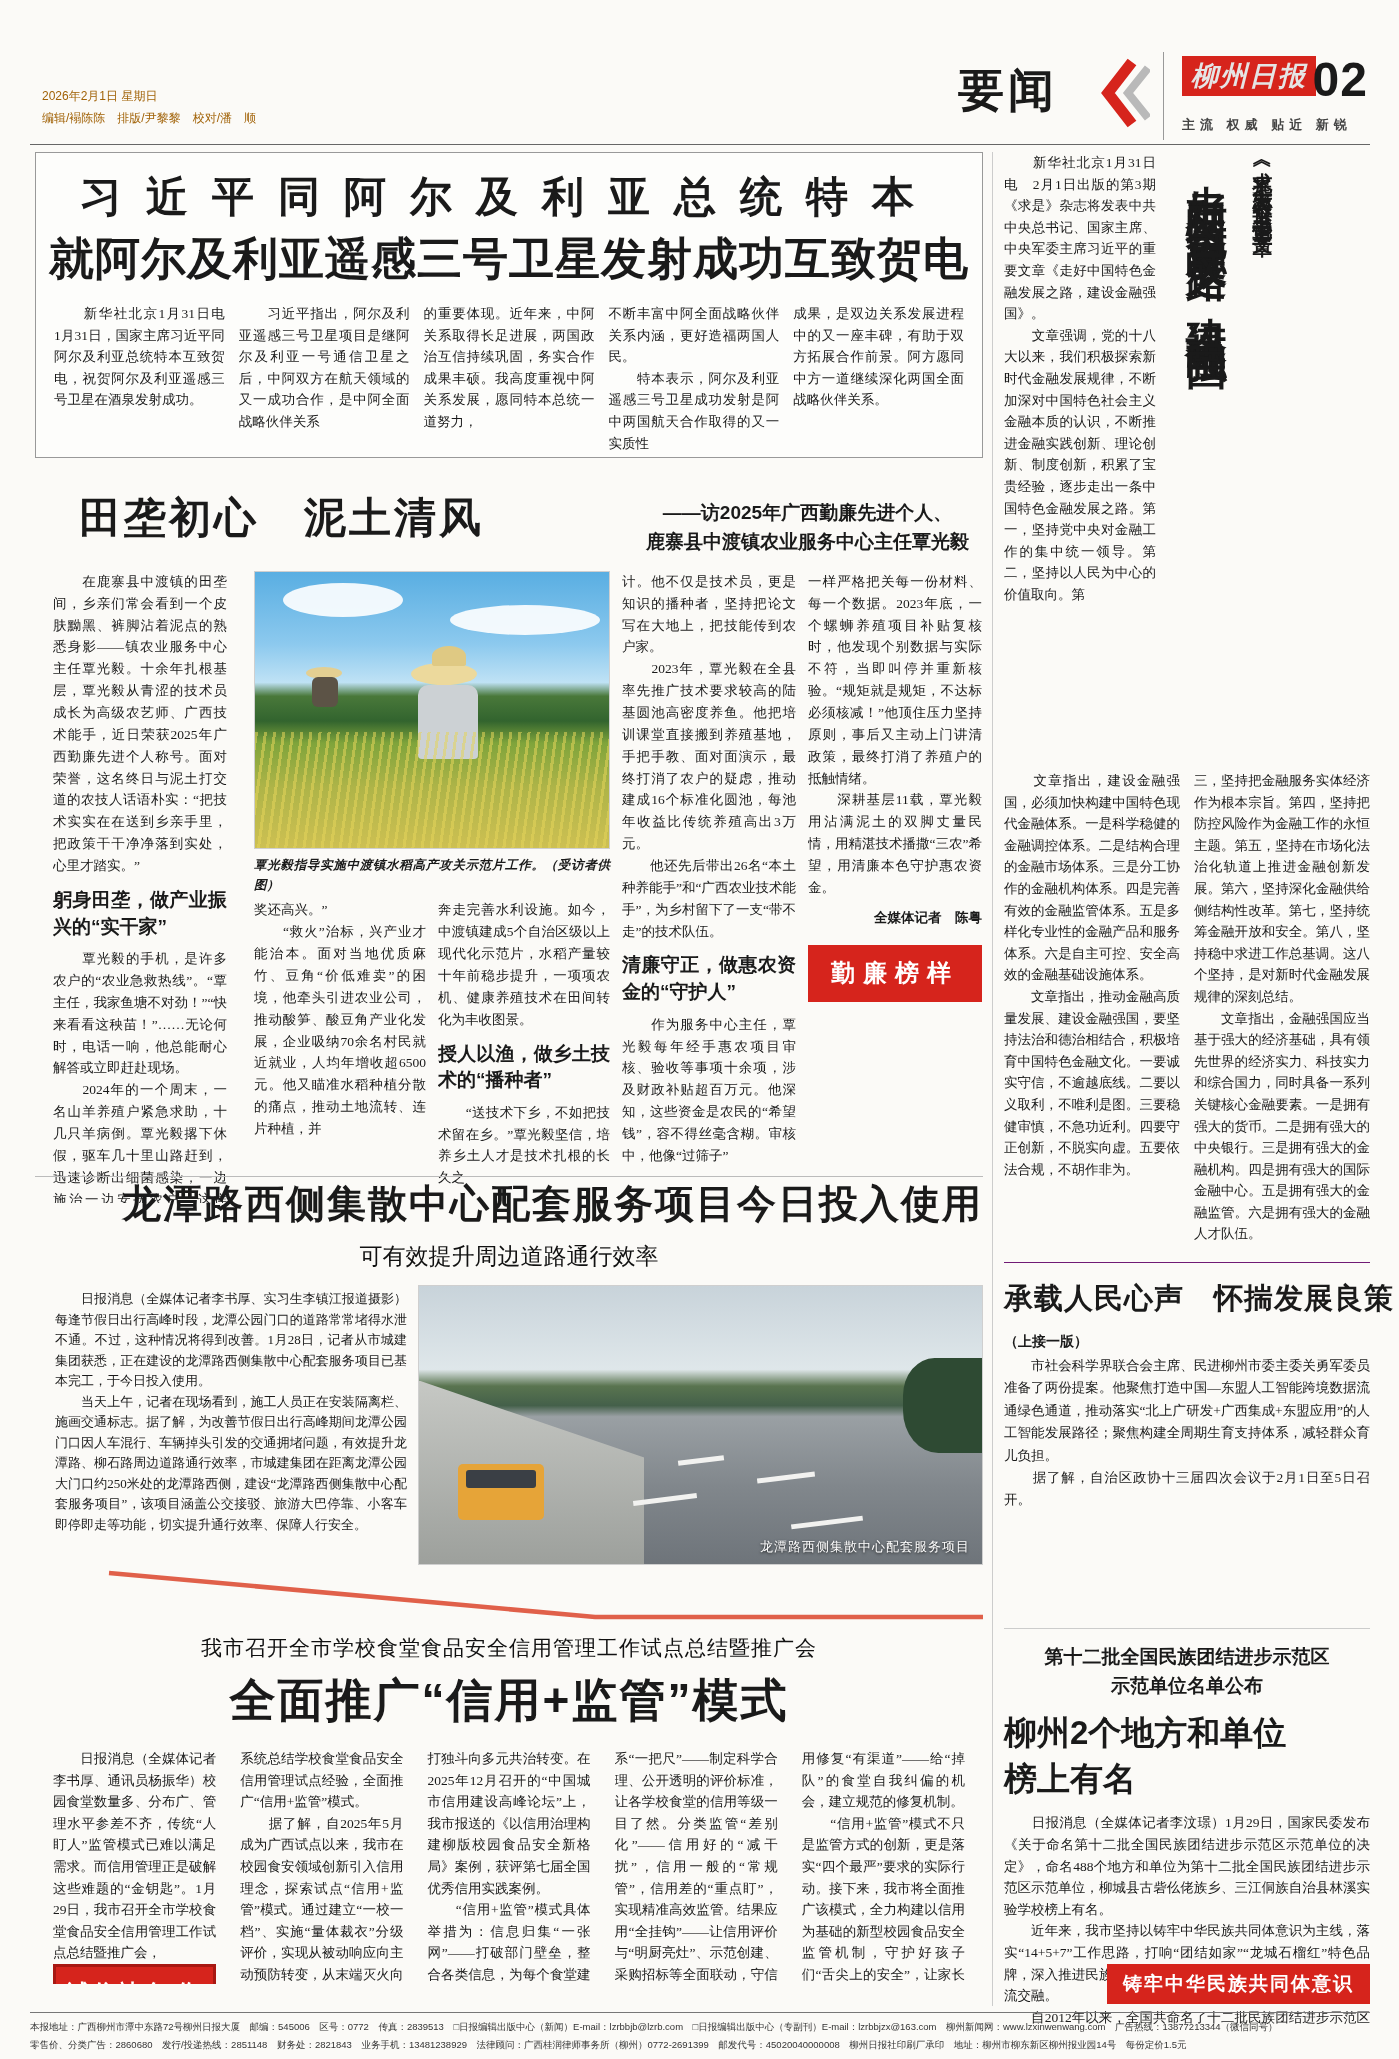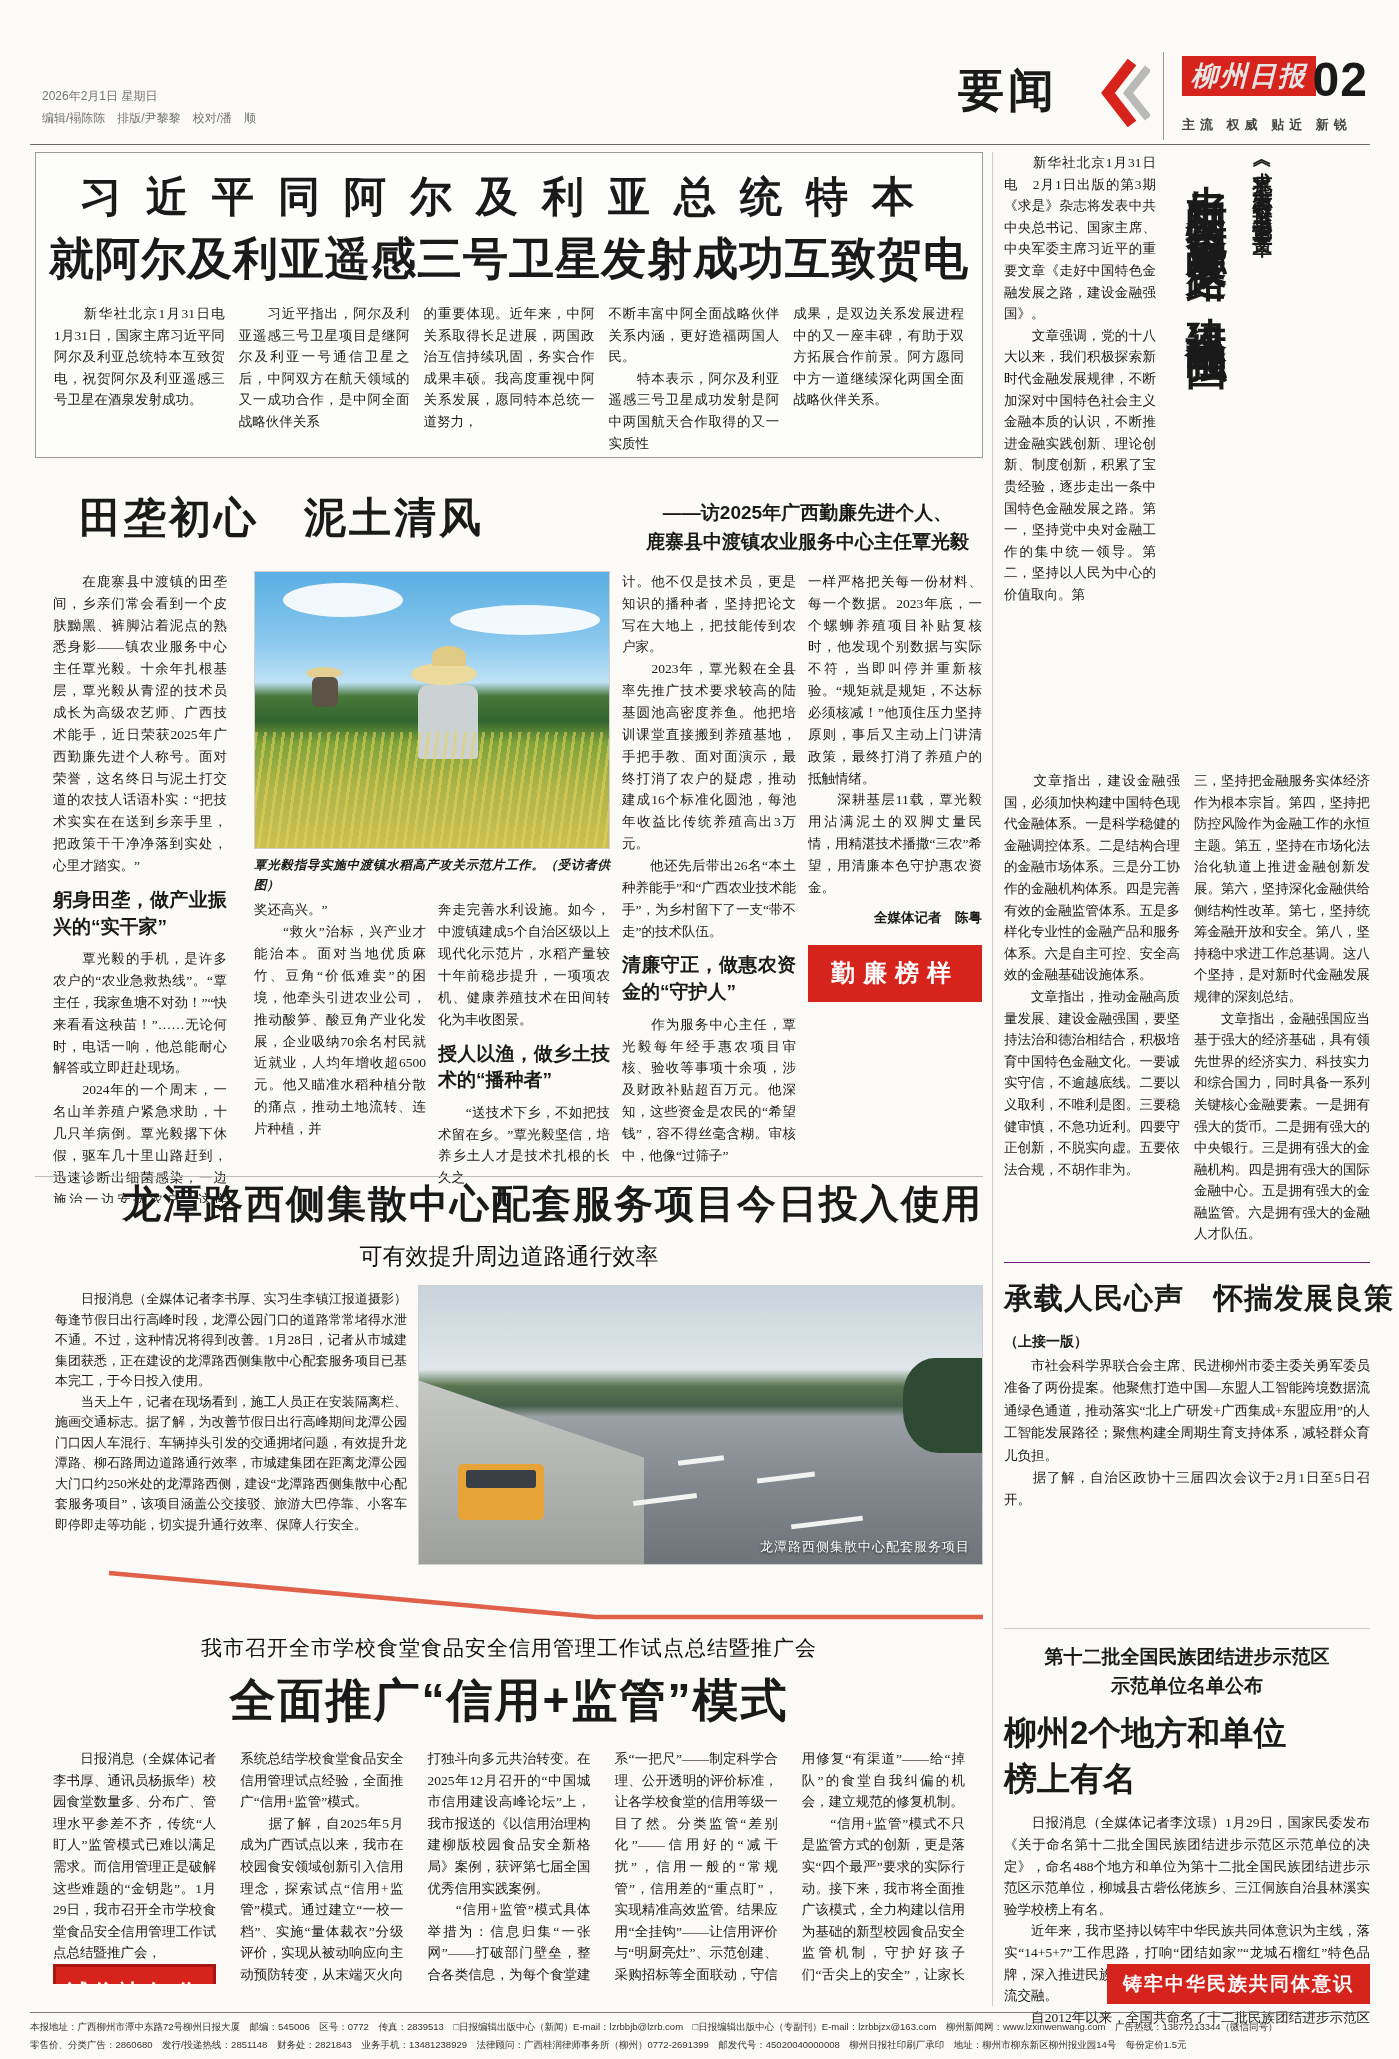--- a/index.html
+++ b/index.html
@@ -5,21 +5,21 @@
   * { margin:0; padding:0; box-sizing:border-box; }
   html,body { width:1399px; height:2059px; }
   body { position:relative; background:#fbfaf7; color:#1a1a1a;
          font-family:"Liberation Sans","DejaVu Sans",sans-serif; overflow:hidden; }
   .serif { font-family:"Liberation Serif","DejaVu Serif",serif; }
   .pre { white-space:pre-line; }
   .just { text-align:justify; }
 
   
   .header { position:absolute; left:30px; top:52px; width:1340px; height:90px; }
-  .pub-info { position:absolute; left:12px; top:34px; font-size:12px; line-height:1.8; color:#737373; }
+  .pub-info { position:absolute; left:12px; top:34px; font-size:12px; line-height:1.8; color:#a16207; }
   .section-title { position:absolute; left:928px; top:8px; font-size:46px; font-weight:900; letter-spacing:4px; }
   .chevrons { position:absolute; left:1068px; top:6px; }
   .head-vrule { position:absolute; left:1133px; top:0; width:1px; height:88px; background:#999; }
   .masthead { position:absolute; left:1152px; top:4px; width:134px; height:40px; background:#d6241c;
               color:#e5e5e5; display:flex; align-items:center; justify-content:center;
               font-family:"Liberation Serif","DejaVu Serif",serif; font-style:italic;
               font-weight:bold; font-size:27px; letter-spacing:2px; }
   .tagline { position:absolute; left:1152px; top:64px; font-size:13px; font-weight:bold; letter-spacing:5px; color:#444; }
   .page-num { position:absolute; right:2px; top:0; font-size:48px; font-weight:900; letter-spacing:1px; }
   .top-rule { position:absolute; left:30px; top:144px; width:1340px; height:1px; background:#666; }

